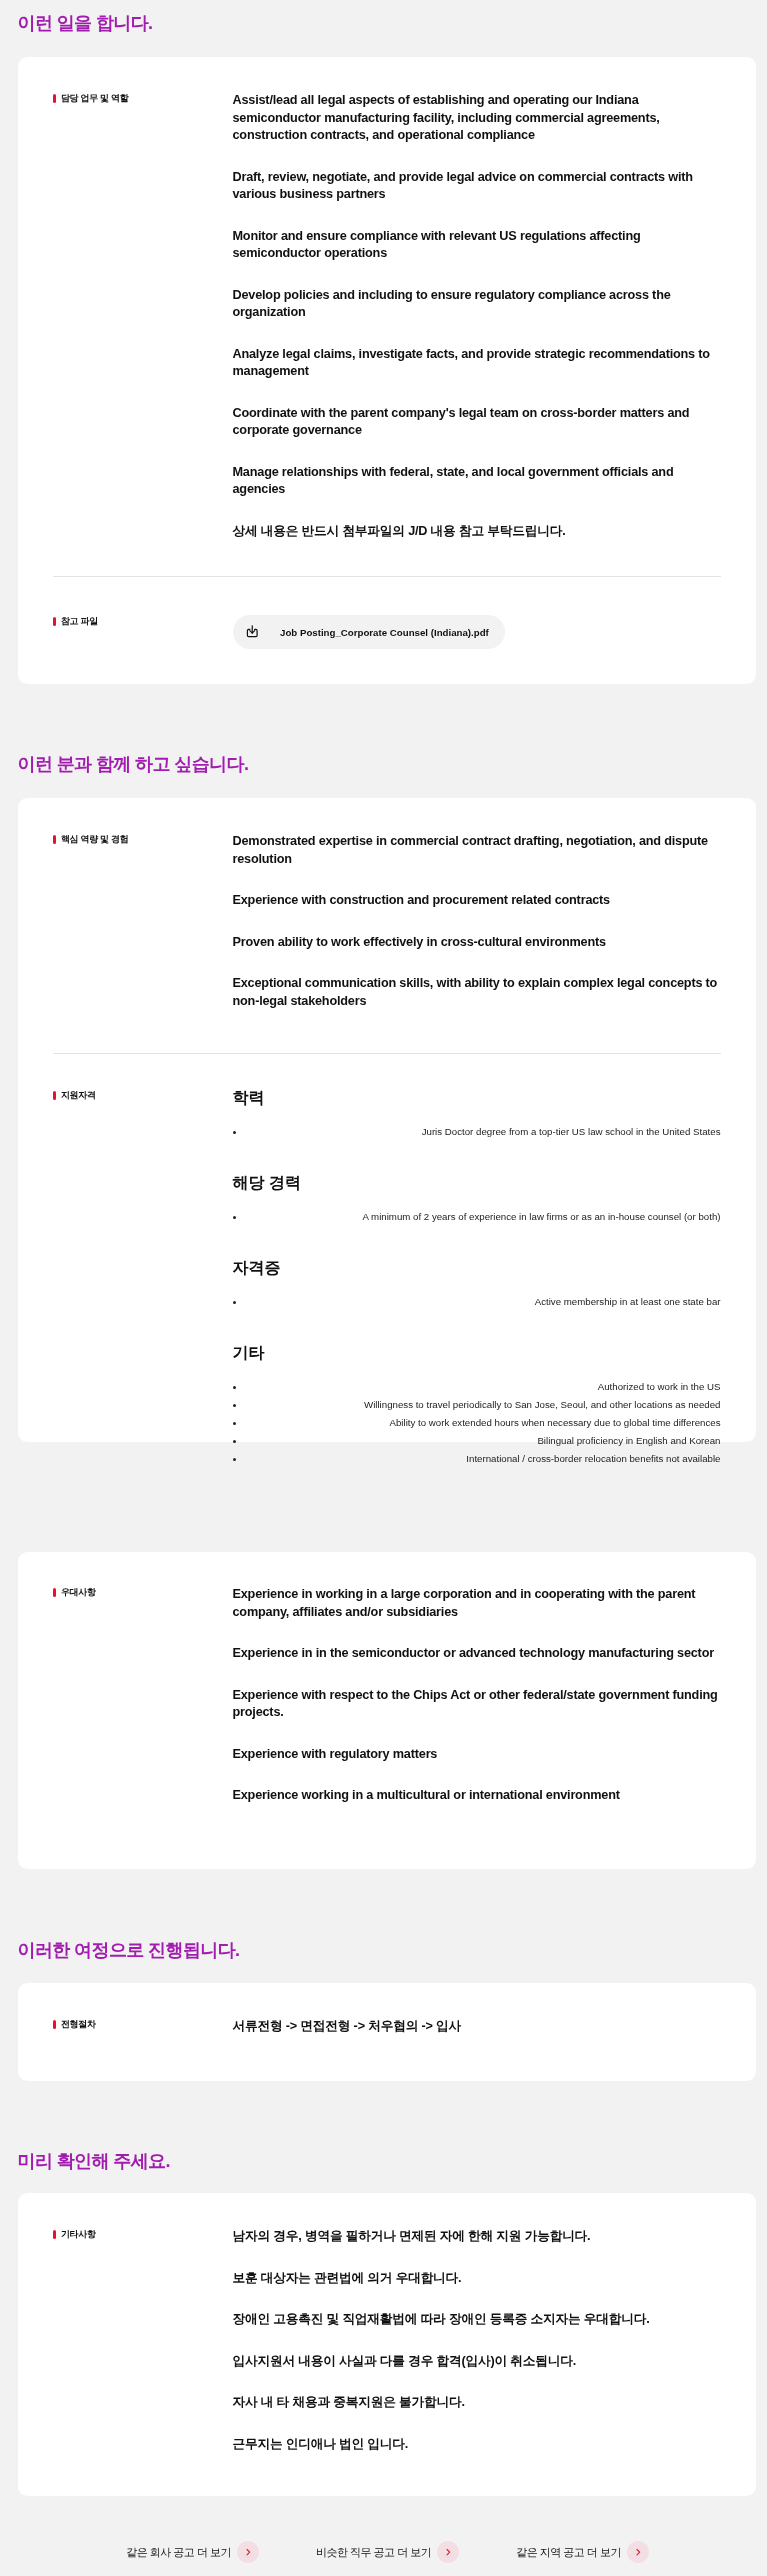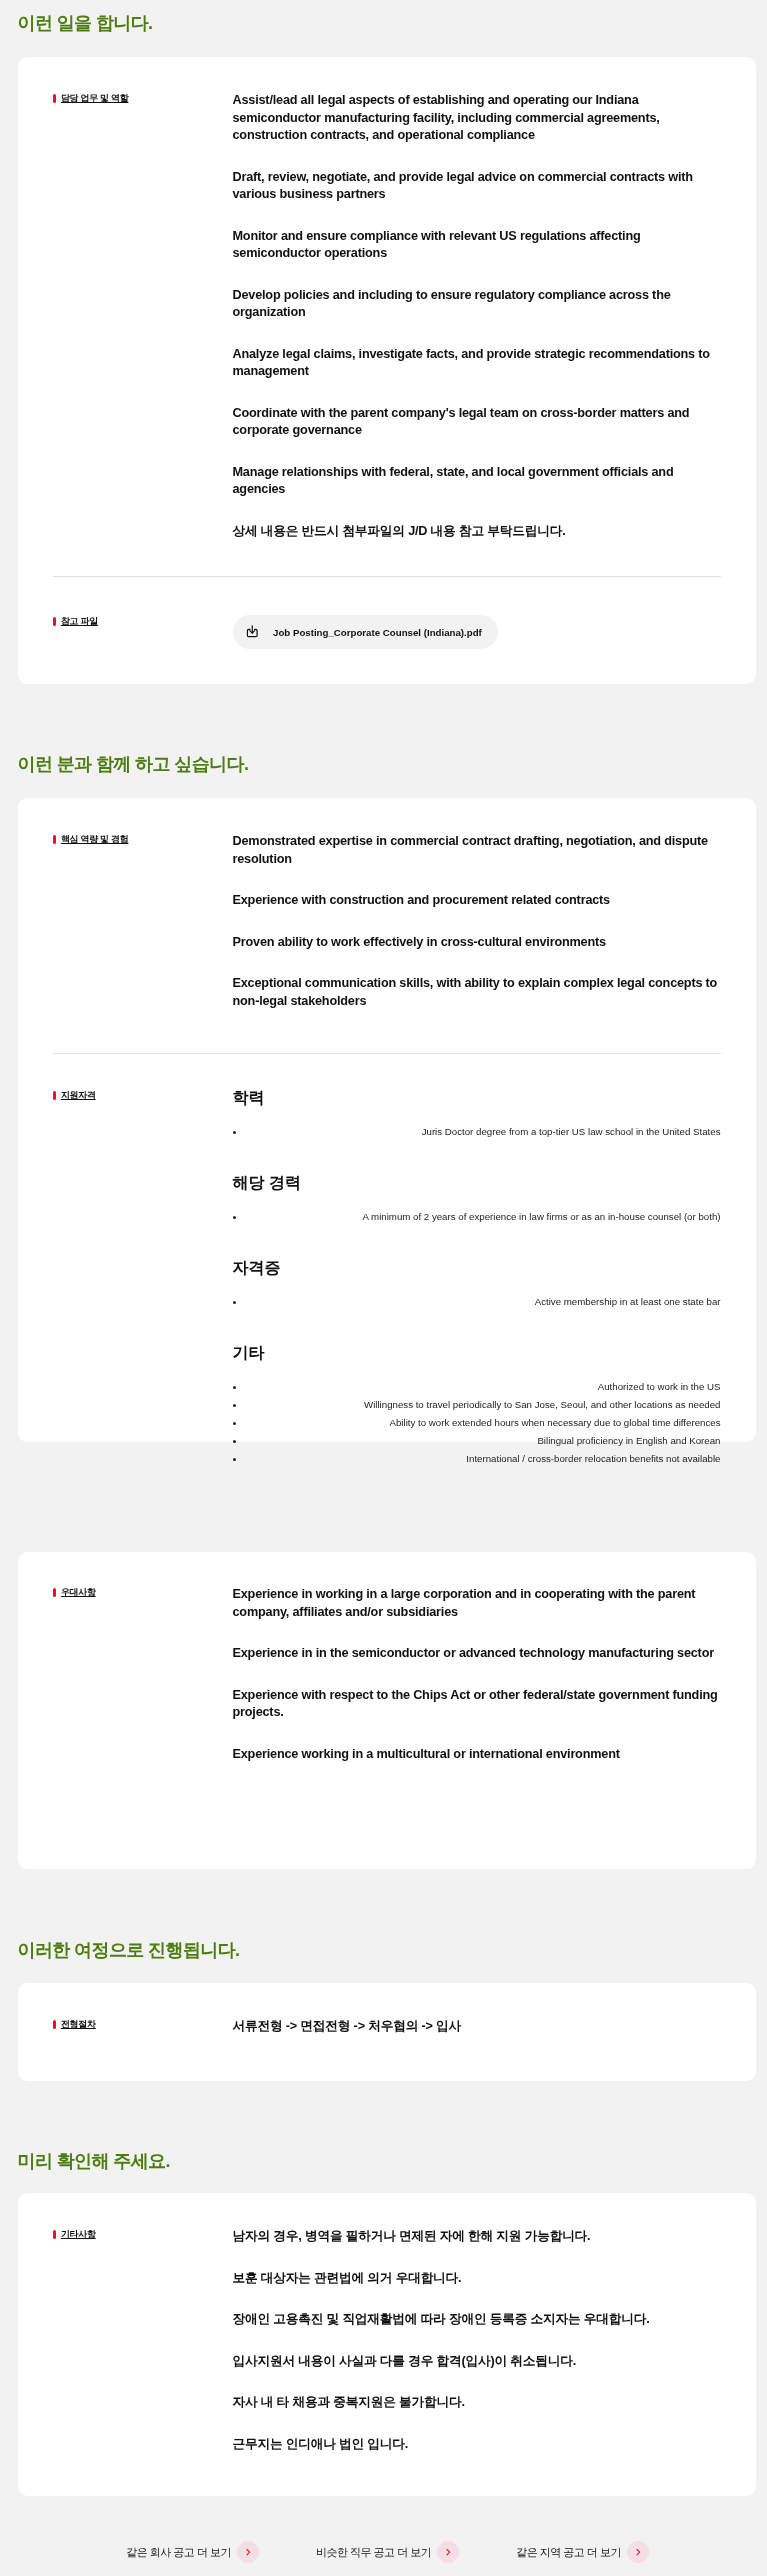--- a/index.html
+++ b/index.html
@@ -11,21 +11,21 @@
       font-family: "Liberation Sans", "DejaVu Sans", sans-serif;
       color: #111;
       overflow: hidden;
     }
     .section-title {
       position: absolute;
       left: 17.5px;
       font-size: 18px;
       font-weight: 700;
       letter-spacing: -0.6px;
-      color: #4d7c0f;
+      color: #a21caf;
       line-height: 1.2;
     }
     .card {
       position: absolute;
       left: 17.5px;
       width: 738px;
       background: #ffffff;
       border-radius: 9.7px;
     }
     .row {
@@ -36,21 +36,20 @@
     .row-label {
       position: absolute;
       left: 0;
       top: 0;
       font-size: 9px;
       font-weight: 700;
       color: #111;
       padding-left: 8.4px;
       line-height: 12px;
       letter-spacing: -0.3px;
-      text-decoration: underline;
     }
     .row-label .bar {
       position: absolute;
       left: 0;
       top: 1.8px;
       width: 3px;
       height: 9px;
       border-radius: 1.8px;
       background: #e8112d;
     }
@@ -79,21 +78,21 @@
     .file-pill {
       display: inline-flex;
       align-items: center;
       height: 34px;
       padding: 0 15.7px 0 12px;
       background: #f2f2f2;
       border-radius: 17.5px;
       font-size: 9.7px;
       font-weight: 700;
       color: #111;
-      gap: 14px;
+      gap: 21px;
       cursor: pointer;
     }
     .file-pill svg { width: 14.5px; height: 14.5px; }
     .sub-title {
       font-size: 16px;
       font-weight: 700;
       color: #111;
       line-height: 17px;
       margin-bottom: 17px;
     }
@@ -245,20 +244,21 @@
 <div class="card" style="top:1552px; height:317px;">
   <div class="row" style="top:34px;">
     <div class="row-label">
       <span class="bar"></span>
       <span>우대사항</span>
     </div>
     <div class="row-content">
       <p class="para">Experience in working in a large corporation and in cooperating with the parent company, affiliates and/or subsidiaries</p>
       <p class="para">Experience in in the semiconductor or advanced technology manufacturing sector</p>
       <p class="para">Experience with respect to the Chips Act or other federal/state government funding projects.</p>
+      <p class="para">Experience with regulatory matters</p>
       <p class="para">Experience working in a multicultural or international environment</p>
     </div>
   </div>
 </div>
 
 <h2 class="section-title" style="top:1940px;">이러한 여정으로 진행됩니다.</h2>
 
 <div class="card" style="top:1983px; height:98px;">
   <div class="row" style="top:35px;">
     <div class="row-label">

